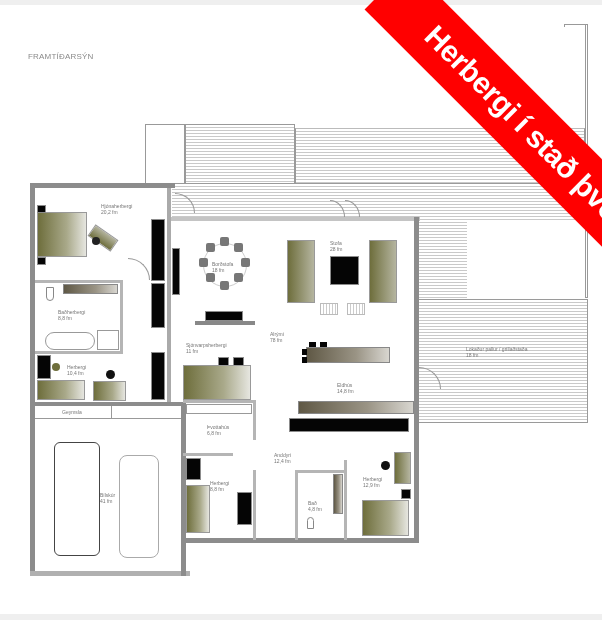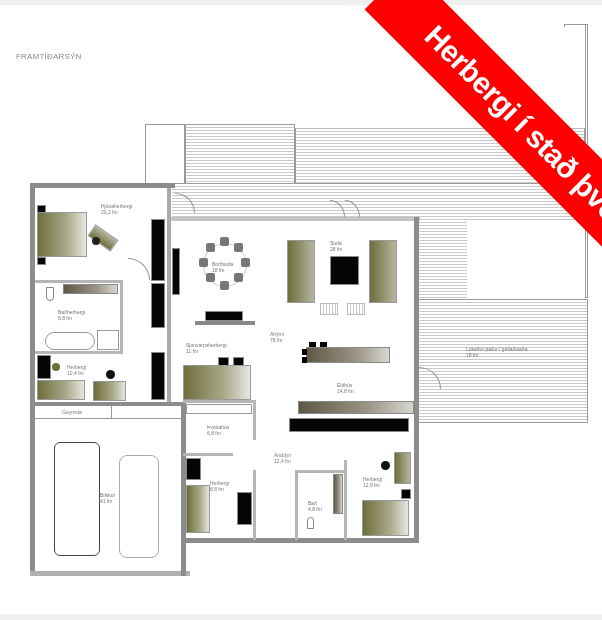--- a/index.html
+++ b/index.html
@@ -1,20 +1,20 @@
 <!DOCTYPE html>
 <html><head>
 <meta charset="utf-8">
 <style>
   * { box-sizing: border-box; margin: 0; padding: 0; }
   html, body { width: 602px; height: 620px; overflow: hidden; background: #ffffff; }
   body { position: relative; font-family: "Liberation Sans", sans-serif; }
   .topbar { position: absolute; left: 0; top: 0; width: 602px; height: 5px; background: #efefef; }
   .bottombar { position: absolute; left: 0; top: 614px; width: 602px; height: 6px; background: #efefef; }
-  .title { position: absolute; left: 16px; top: 52px; font-size: 8px; color: #8a8a8a; letter-spacing: 0.2px; }
+  .title { position: absolute; left: 28px; top: 52px; font-size: 8px; color: #8a8a8a; letter-spacing: 0.2px; }
   .abs { position: absolute; }
   .wall { position: absolute; background: #8c8c8c; }
   .wall-l { position: absolute; background: #b5b5b5; }
   .deck { position: absolute; border: 1px solid #9a9a9a;
     background: repeating-linear-gradient(to bottom, #ffffff 0px, #ffffff 2px, #c9c9c9 2px, #c9c9c9 3px); }
   .room-label { position: absolute; font-size: 5px; color: #777; line-height: 6px; white-space: nowrap; }
   .room-label .area { display: block; }
   .black { position: absolute; background: #050505; border: 1px solid #8c8c8c; }
   .olive { position: absolute; border: 1px solid #999;
     background: linear-gradient(to right, #6e6e3c, #a9a98a 60%, #e6e6e0); }

